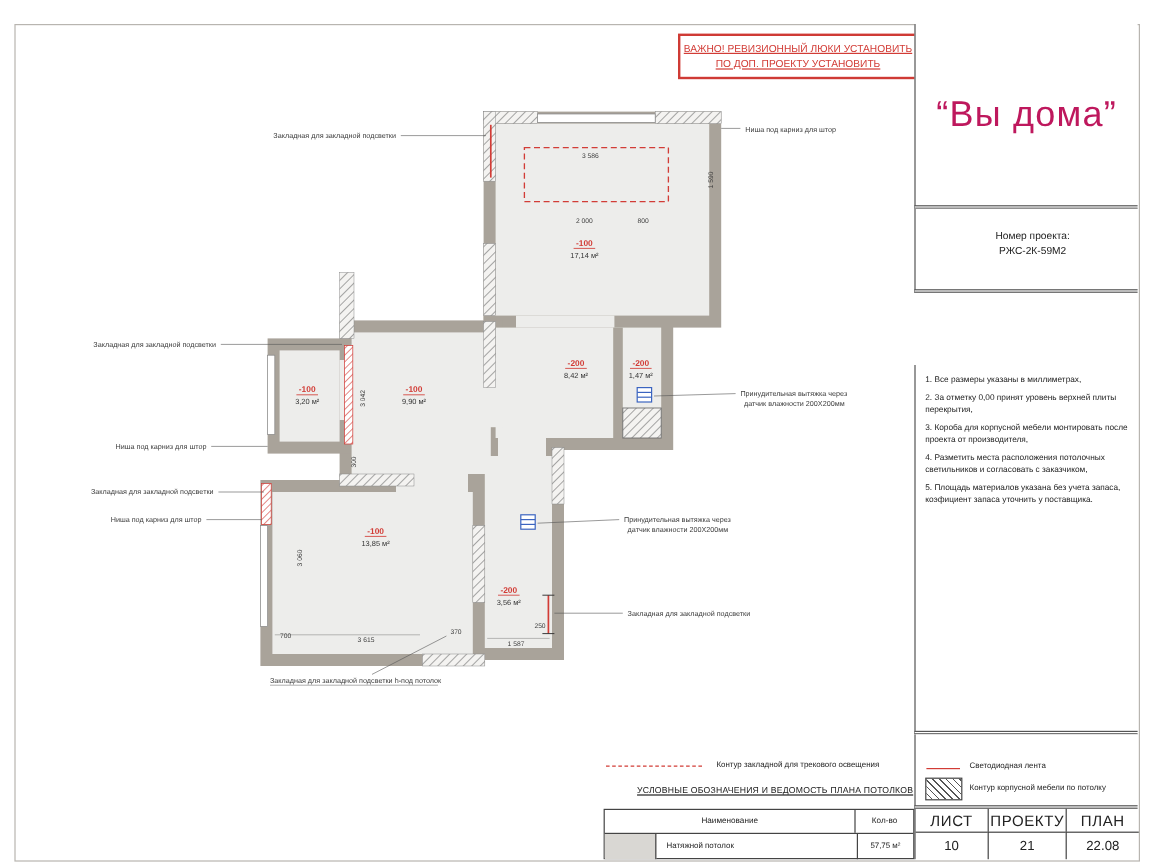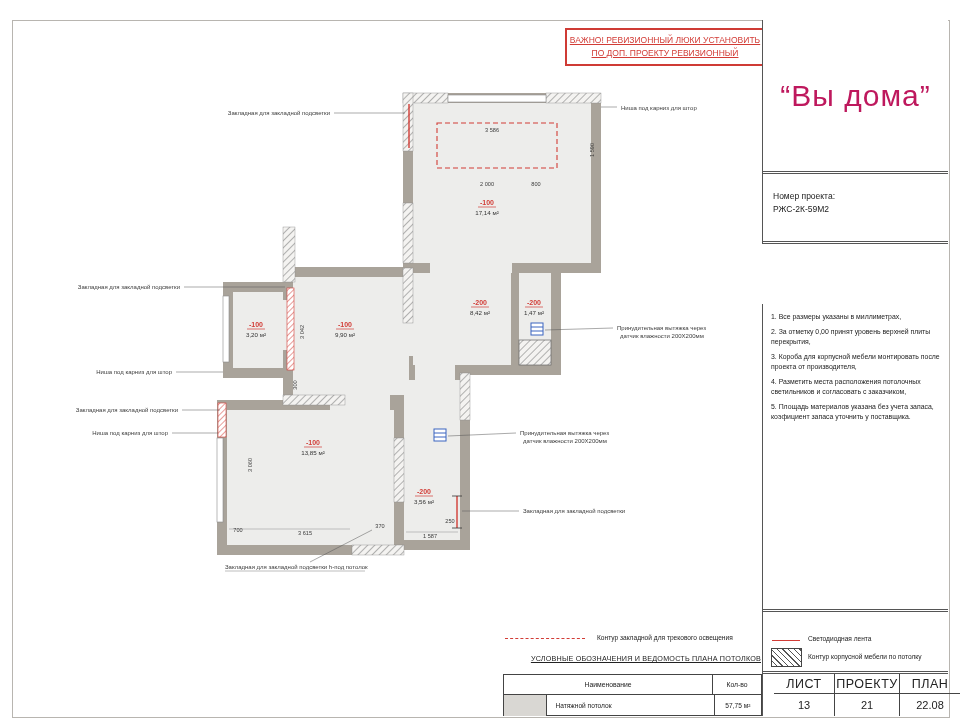--- a/index.html
+++ b/index.html
@@ -10,21 +10,21 @@
   #frame{left:12px;top:20px;width:936px;height:696px;border:1px solid #b8b5b0;}
   
   #warnbox{left:565px;top:28px;width:196px;height:34px;border:2px solid #cf3b35;
            display:flex;flex-direction:column;align-items:center;justify-content:center;}
   #warnbox div{font-size:8.5px;color:#d23c36;text-decoration:underline;line-height:13px;white-space:nowrap;}
   
   .col-sec{left:762px;width:186px;border-left:1.5px solid #555;border-bottom:3px double #555;box-sizing:border-box;background:#fff;}
   #sec-logo{top:20px;height:154px;display:flex;align-items:center;justify-content:center;}
   #logo-text{font-size:30px;color:#be185d;letter-spacing:1px;font-weight:400;}
   #sec-proj{top:174px;height:70px;}
-  #sec-proj .t{margin:16px 0 3px 10px;font-size:8.5px;line-height:13px;color:#222;}
+  #sec-proj .t{margin:16px 0 3px 10px;font-size:8.5px;line-height:13px;color:#222;text-align:center;}
   #sec-title{top:244px;height:60px;display:flex;align-items:center;justify-content:center;}
   #sec-title div{font-size:9.5px;letter-spacing:.5px;text-decoration:underline;color:#222;}
   #sec-notes{top:304px;height:308px;}
   #sec-notes .n{margin:4px 8px 0 8px;font-size:6.9px;line-height:10.5px;color:#222;}
   #sec-notes .n:first-child{margin-top:8px;}
   #sec-legend{top:612px;height:62px;}
   
   .leg-line-red{border-top:1.5px solid #d23c36;}
   #leg-led-line{left:772px;top:640px;width:28px;height:0;}
   #leg-led-label{left:808px;top:635px;font-size:6.6px;color:#222;}
@@ -39,41 +39,41 @@
   #spec-table{left:503px;top:674px;width:259px;height:42px;border:1px solid #444;box-sizing:border-box;}
   #spec-head{display:flex;height:19px;border-bottom:1px solid #444;}
   #spec-head .c1{width:209px;text-align:center;font-size:6.8px;line-height:19px;color:#222;}
   #spec-head .c2{width:48px;border-left:1px solid #444;text-align:center;font-size:6.8px;line-height:19px;color:#222;}
   #spec-row{display:flex;height:21px;}
   #spec-row .s{width:44px;border-right:1px solid #444;background:#d9d7d3;}
   #spec-row .n{width:164px;border-right:1px solid #444;font-size:6.6px;line-height:21px;padding-left:8px;color:#222;}
   #spec-row .q{width:48px;text-align:center;font-size:6.6px;line-height:21px;color:#222;}
   
   #sheet-table{left:762px;top:674px;width:156px;height:42px;border-left:1.5px solid #555;box-sizing:border-box;
-      display:grid;grid-template-columns:60px 65px 61px;grid-template-rows:19px 23px;padding-left:11px;}
+      display:grid;grid-template-columns:60px 65px 61px;grid-template-rows:19px 23px;}
   #sheet-table div{border-left:1px solid #444;border-top:1px solid #444;display:flex;align-items:center;justify-content:center;color:#222;}
   #sheet-table div:nth-child(3n+1){border-left:none;}
   #sheet-table .h{font-size:12.5px;letter-spacing:.5px;border-top:none!important;}
   #sheet-table .v{font-size:11px;}
   svg text{font-family:"Liberation Sans",sans-serif;}
   .callout{font-size:6px;fill:#3c3c3c;}
   .dim{font-size:5.6px;fill:#3c3c3c;}
   .elev{font-size:7px;fill:#d23c36;font-weight:bold;}
   .area{font-size:6.2px;fill:#333;}
 </style>
 </head>
 <body>
 
 <div id="page">
 
   <div id="frame" class="abs"></div>
 
   <div id="warnbox" class="abs">
     <div>ВАЖНО! РЕВИЗИОННЫЙ ЛЮКИ УСТАНОВИТЬ</div>
-    <div>ПО ДОП. ПРОЕКТУ РЕВИЗИОННЫЙ</div>
+    <div>ПО ДОП. ПРОЕКТУ УСТАНОВИТЬ</div>
   </div>
 
   <svg class="abs" style="left:0;top:0" width="960" height="620" viewBox="0 0 960 620">
     <defs>
       <pattern id="hatch" width="5" height="5" patternTransform="rotate(45)" patternUnits="userSpaceOnUse">
         <rect width="5" height="5" fill="#f4f3f1"></rect>
           <line x1="0" y1="0" x2="0" y2="5" stroke="#6d6d6d" stroke-width="1"></line>
       </pattern>
       <pattern id="redhatch" width="4" height="4" patternTransform="rotate(45)" patternUnits="userSpaceOnUse">
         <rect width="4" height="4" fill="#fff"></rect>
@@ -287,18 +287,18 @@
       <div class="s"></div>
       <div class="n">Натяжной потолок</div>
       <div class="q">57,75 м²</div>
     </div>
   </div>
 
   <div id="sheet-table" class="abs">
     <div class="h">ЛИСТ</div>
     <div class="h">ПРОЕКТУ</div>
     <div class="h">ПЛАН</div>
-    <div class="v">13</div>
+    <div class="v">10</div>
     <div class="v">21</div>
     <div class="v">22.08</div>
   </div>
 
 </div>
 
 </body></html>

